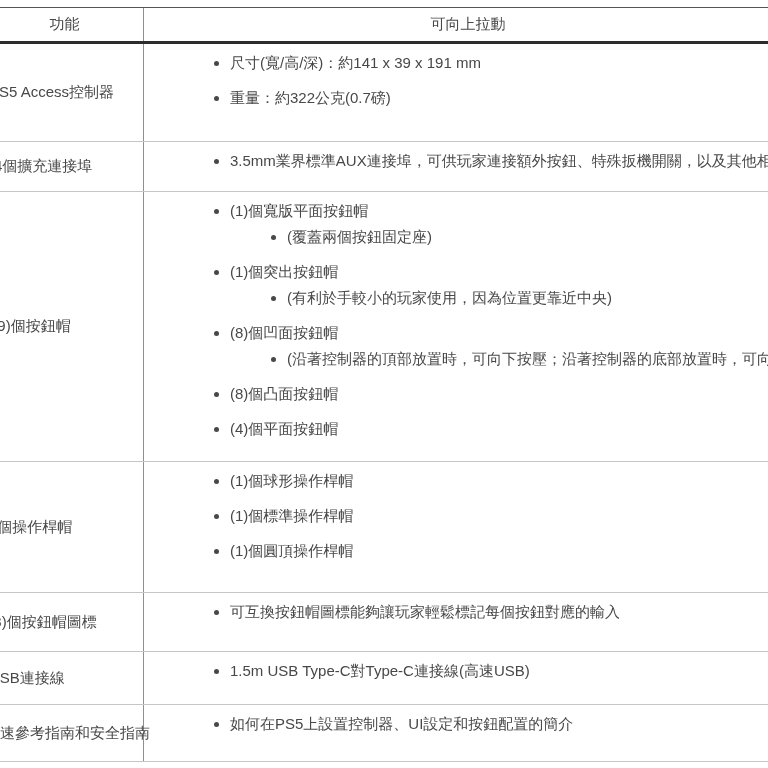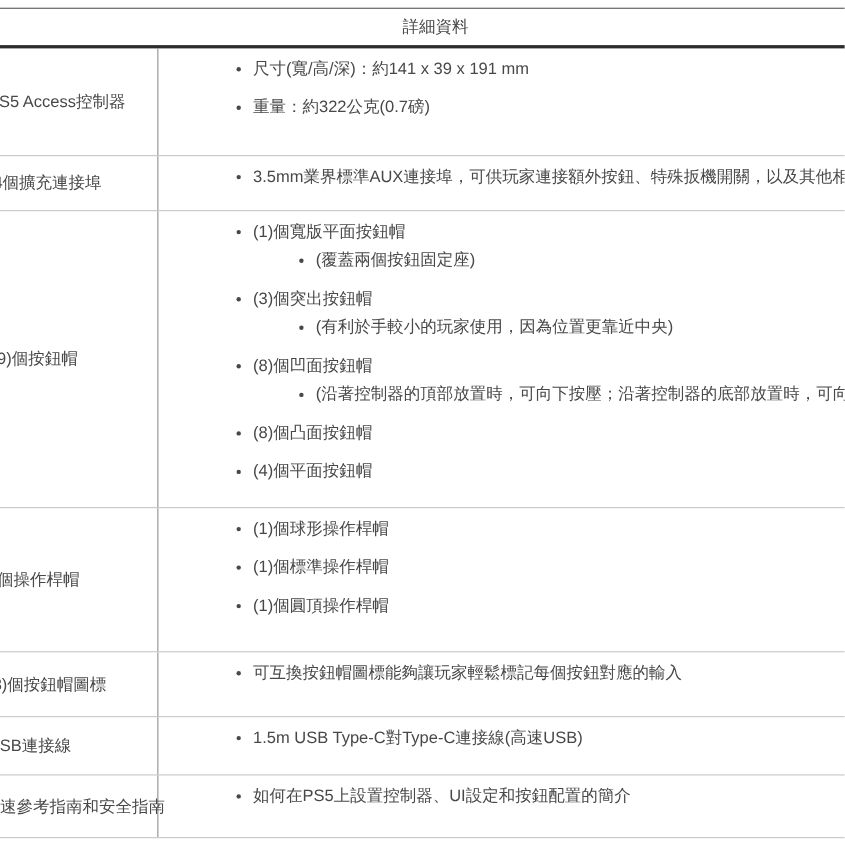--- a/index.html
+++ b/index.html
@@ -76,22 +76,25 @@
   }
   ul.sub li { margin: 0; }
 </style>
 </head>
 <body>
 
 <div class="viewport">
   <div class="tbl">
 
     <div class="thead">
+      <div class="fcol">
+        <span>功能</span>
+      </div>
       <div class="dcol">
-        <span>詳細資料</span>
+        <span>可向上拉動</span>
       </div>
     </div>
 
     <div class="row r1">
       <div class="fcol">
         <span class="flabel off-r1">PS5 Access控制器</span>
       </div>
       <div class="dcol">
         <ul class="dlist">
           <li>尺寸(寬/高/深)：約141 x 39 x 191 mm</li>
@@ -117,21 +120,21 @@
       </div>
       <div class="dcol">
         <ul class="dlist">
           <li>
             <span>(1)個寬版平面按鈕帽</span>
             <ul class="sub">
               <li>(覆蓋兩個按鈕固定座)</li>
             </ul>
           </li>
           <li>
-            <span>(3)個突出按鈕帽</span>
+            <span>(1)個突出按鈕帽</span>
             <ul class="sub">
               <li>(有利於手較小的玩家使用，因為位置更靠近中央)</li>
             </ul>
           </li>
           <li>
             <span>(8)個凹面按鈕帽</span>
             <ul class="sub">
               <li>(沿著控制器的頂部放置時，可向下按壓；沿著控制器的底部放置時，可向上拉動)</li>
             </ul>
           </li>

